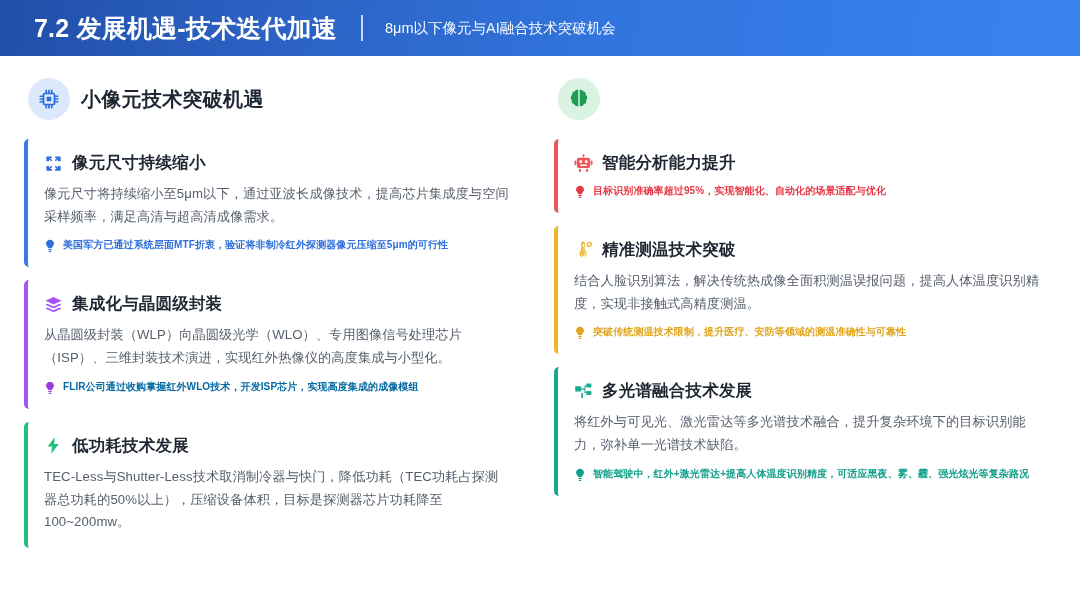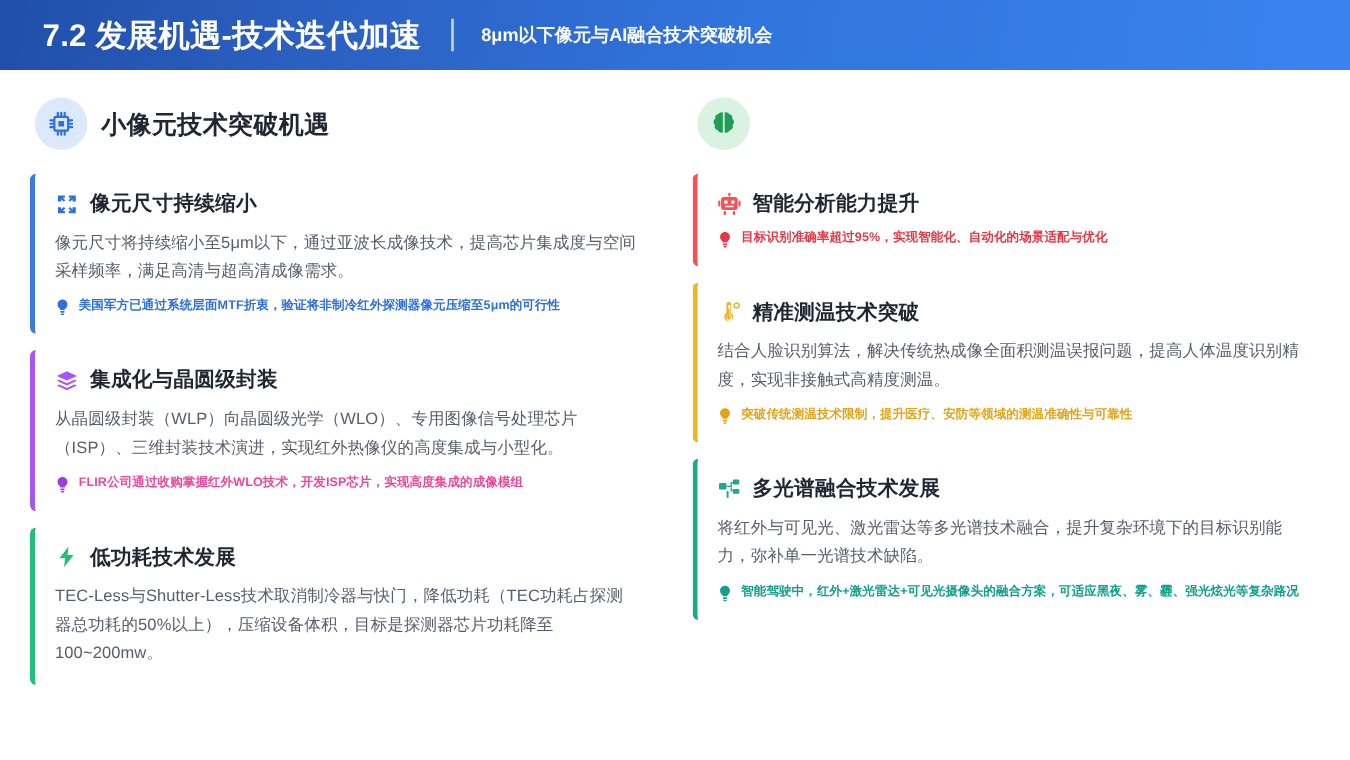--- a/index.html
+++ b/index.html
@@ -32,21 +32,21 @@
   .header-divider {
     width: 2px;
     height: 26px;
     background: rgba(255,255,255,0.75);
     margin: 0 22px 0 24px;
     flex: none;
   }
   .header-subtitle {
     color: #ffffff;
     font-size: 14.5px;
-    font-weight: bold;
+    font-weight: normal;
     white-space: nowrap;
     opacity: 0.97;
   }
 
   
   .body-wrap {
     display: flex;
     width: 1080px;
     height: 552px;
     padding: 22px 24px 0 24px;
@@ -117,21 +117,21 @@
     align-items: flex-start;
     gap: 7px;
     margin-top: 9px;
     font-size: 10px;
     line-height: 1.6;
     font-weight: bold;
     letter-spacing: 0.1px;
   }
   .note-bulb { width: 12px; height: 14px; flex: none; margin-top: 2px; }
   .n-blue   { color: #2f6fdc; }
-  .n-purple { color: #ec4899; align-items: center; }
+  .n-purple { color: #0369a1; align-items: center; }
   .n-red    { color: #e63946; }
   .n-amber  { color: #e0a51a; }
   .n-teal   { color: #12a08a; }
 </style>
 </head>
 <body>
 
 <div class="header">
   <div class="header-title">7.2 发展机遇-技术迭代加速</div>
   <div class="header-divider"></div>
@@ -297,18 +297,18 @@
       </div>
       <div class="card-desc">将红外与可见光、激光雷达等多光谱技术融合，提升复杂环境下的目标识别能力，弥补单一光谱技术缺陷。</div>
       <div class="card-note n-teal">
         <span class="note-bulb">
           <svg width="12" height="14" viewBox="0 0 14 16" fill="#12a08a">
             <path d="M7 0.6C4.4 0.6 2.4 2.6 2.4 5.1c0 1.7 0.9 2.8 1.7 3.7 0.5 0.6 0.8 1 0.9 1.6h4c0.1-0.6 0.4-1 0.9-1.6 0.8-0.9 1.7-2 1.7-3.7C11.6 2.6 9.6 0.6 7 0.6z"></path>
             <rect x="5" y="11.3" width="4" height="1.5" rx="0.6"></rect>
             <rect x="5.5" y="13.6" width="3" height="1.5" rx="0.7"></rect>
           </svg>
         </span>
-        <span>智能驾驶中，红外+激光雷达+可见光摄像头的融合方案，可适应黑夜、雾、霾、强光炫光等复杂路况</span>
+        <span>智能驾驶中，红外+激光雷达+提高人体温度识别精度，可适应黑夜、雾、霾、强光炫光等复杂路况</span>
       </div>
     </div>
 
   </div>
 </div>
 
 </body></html>

